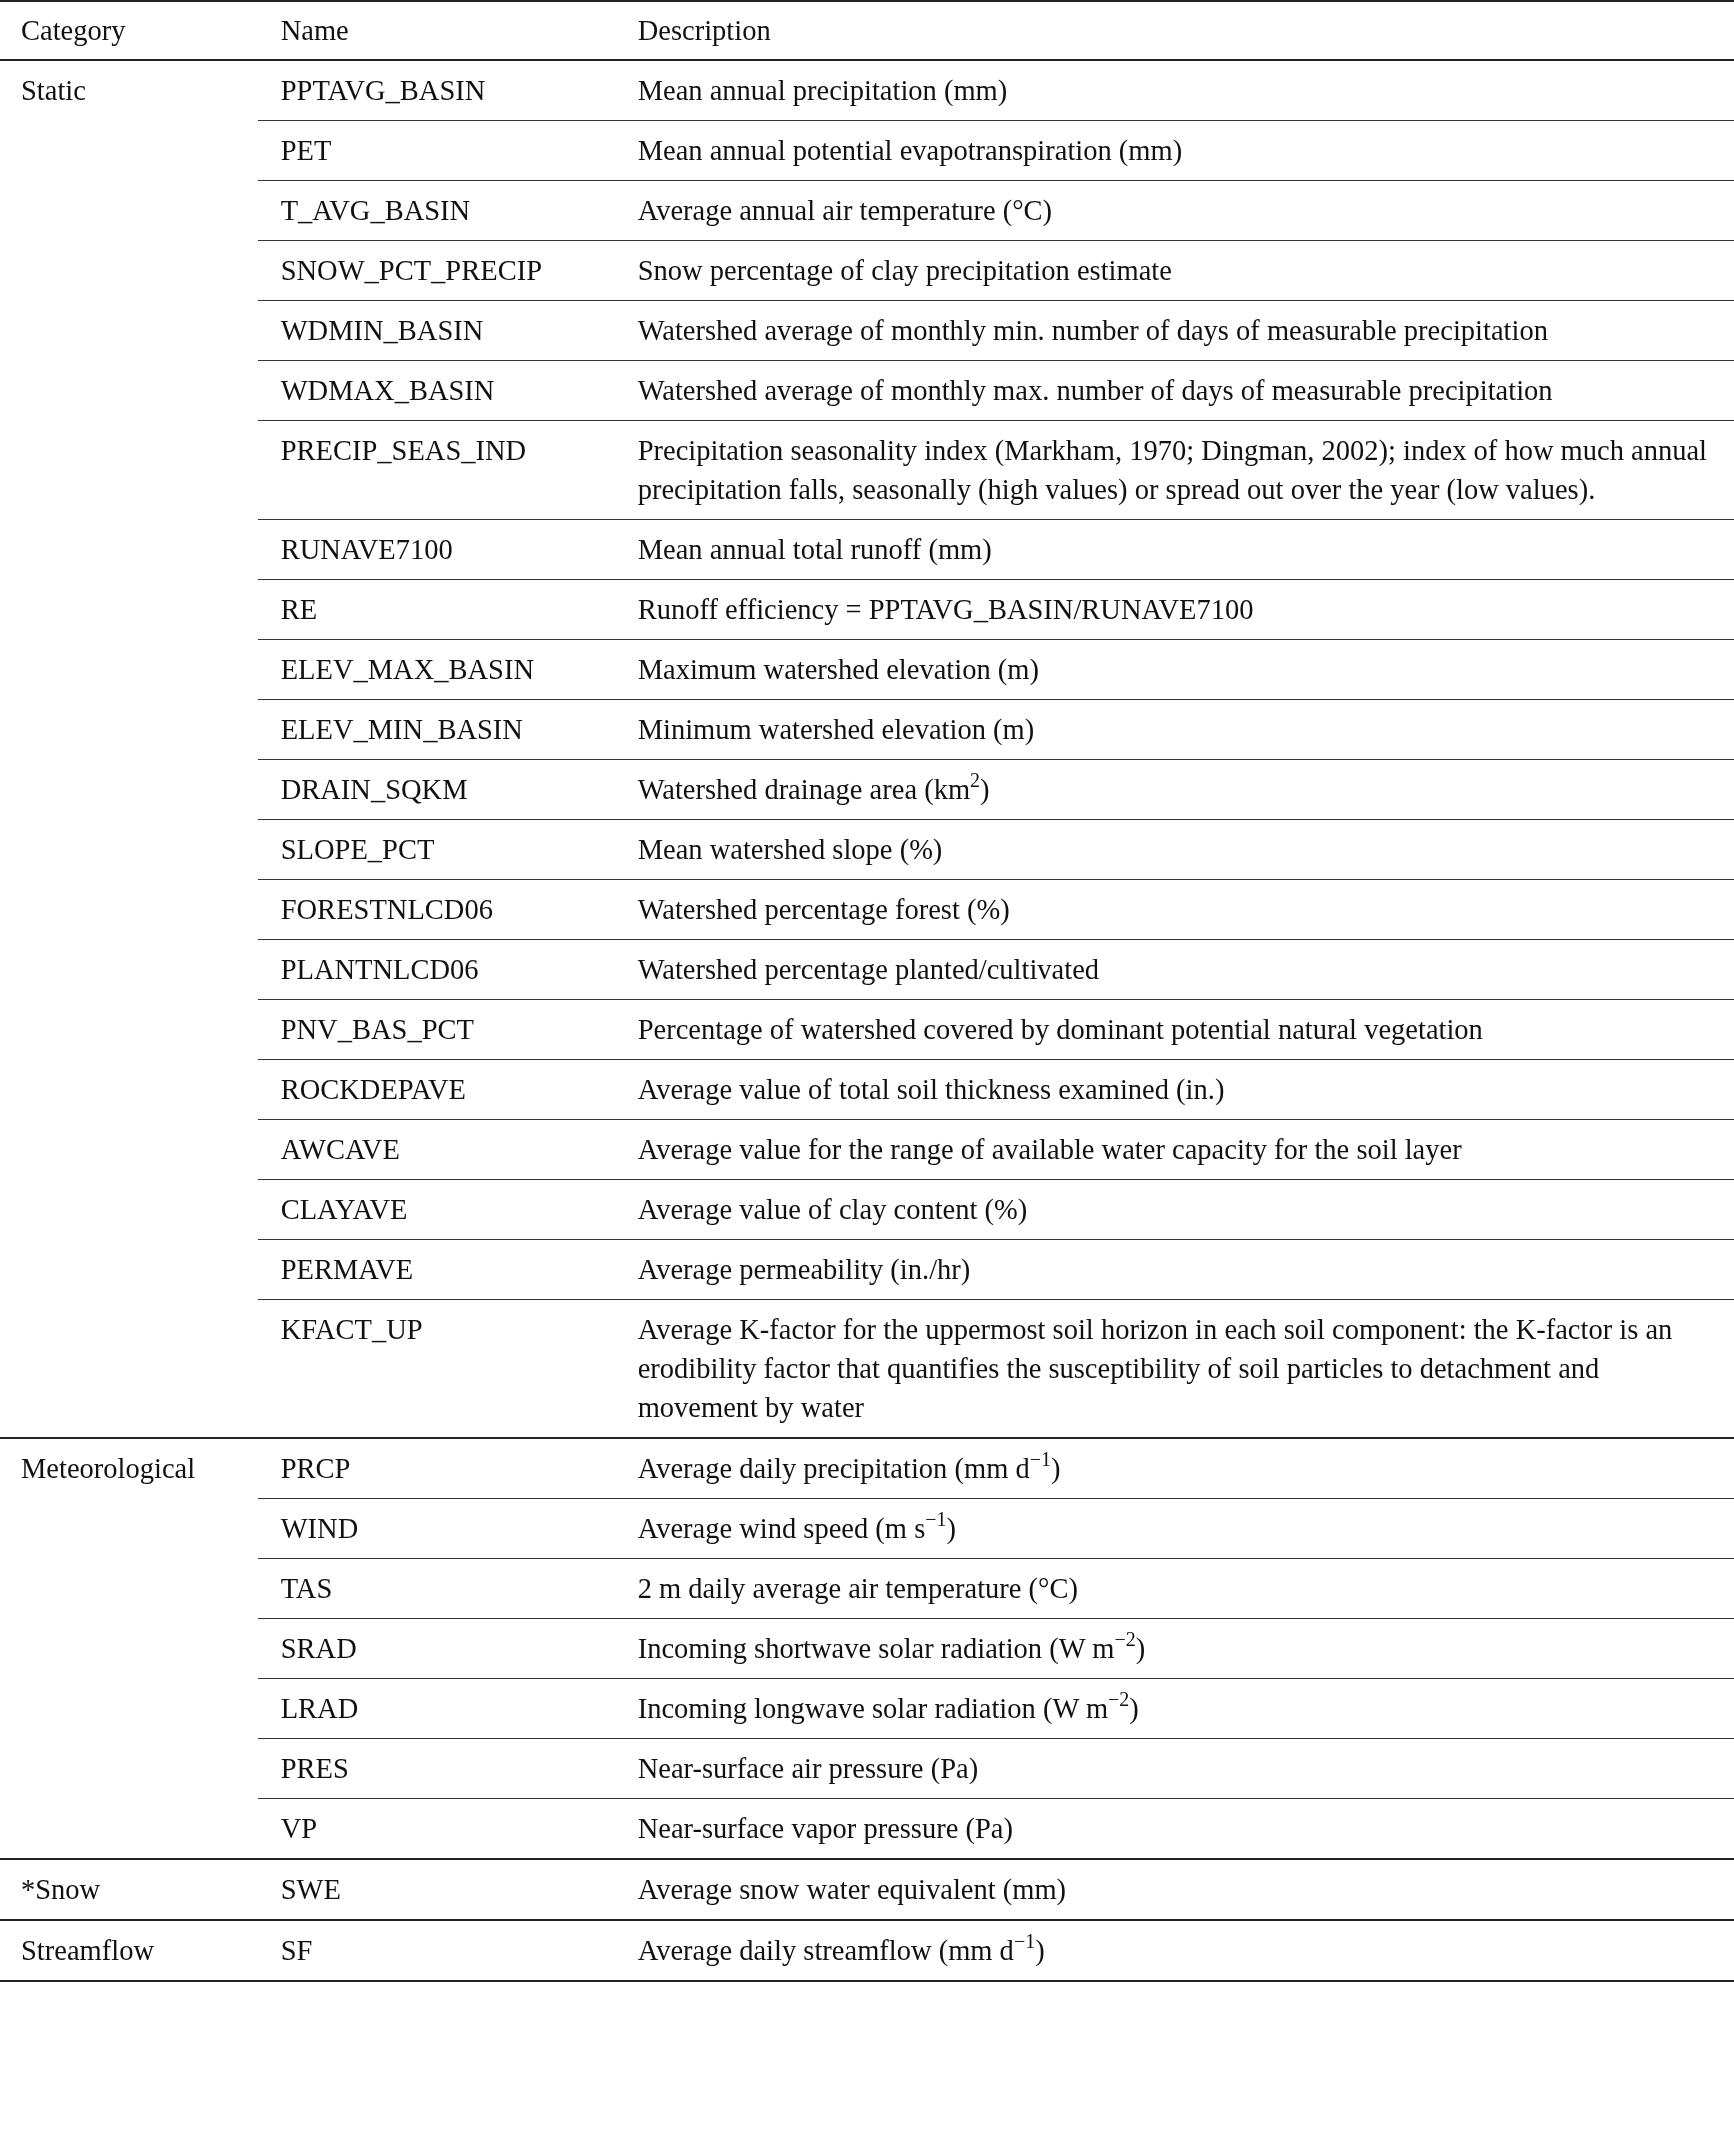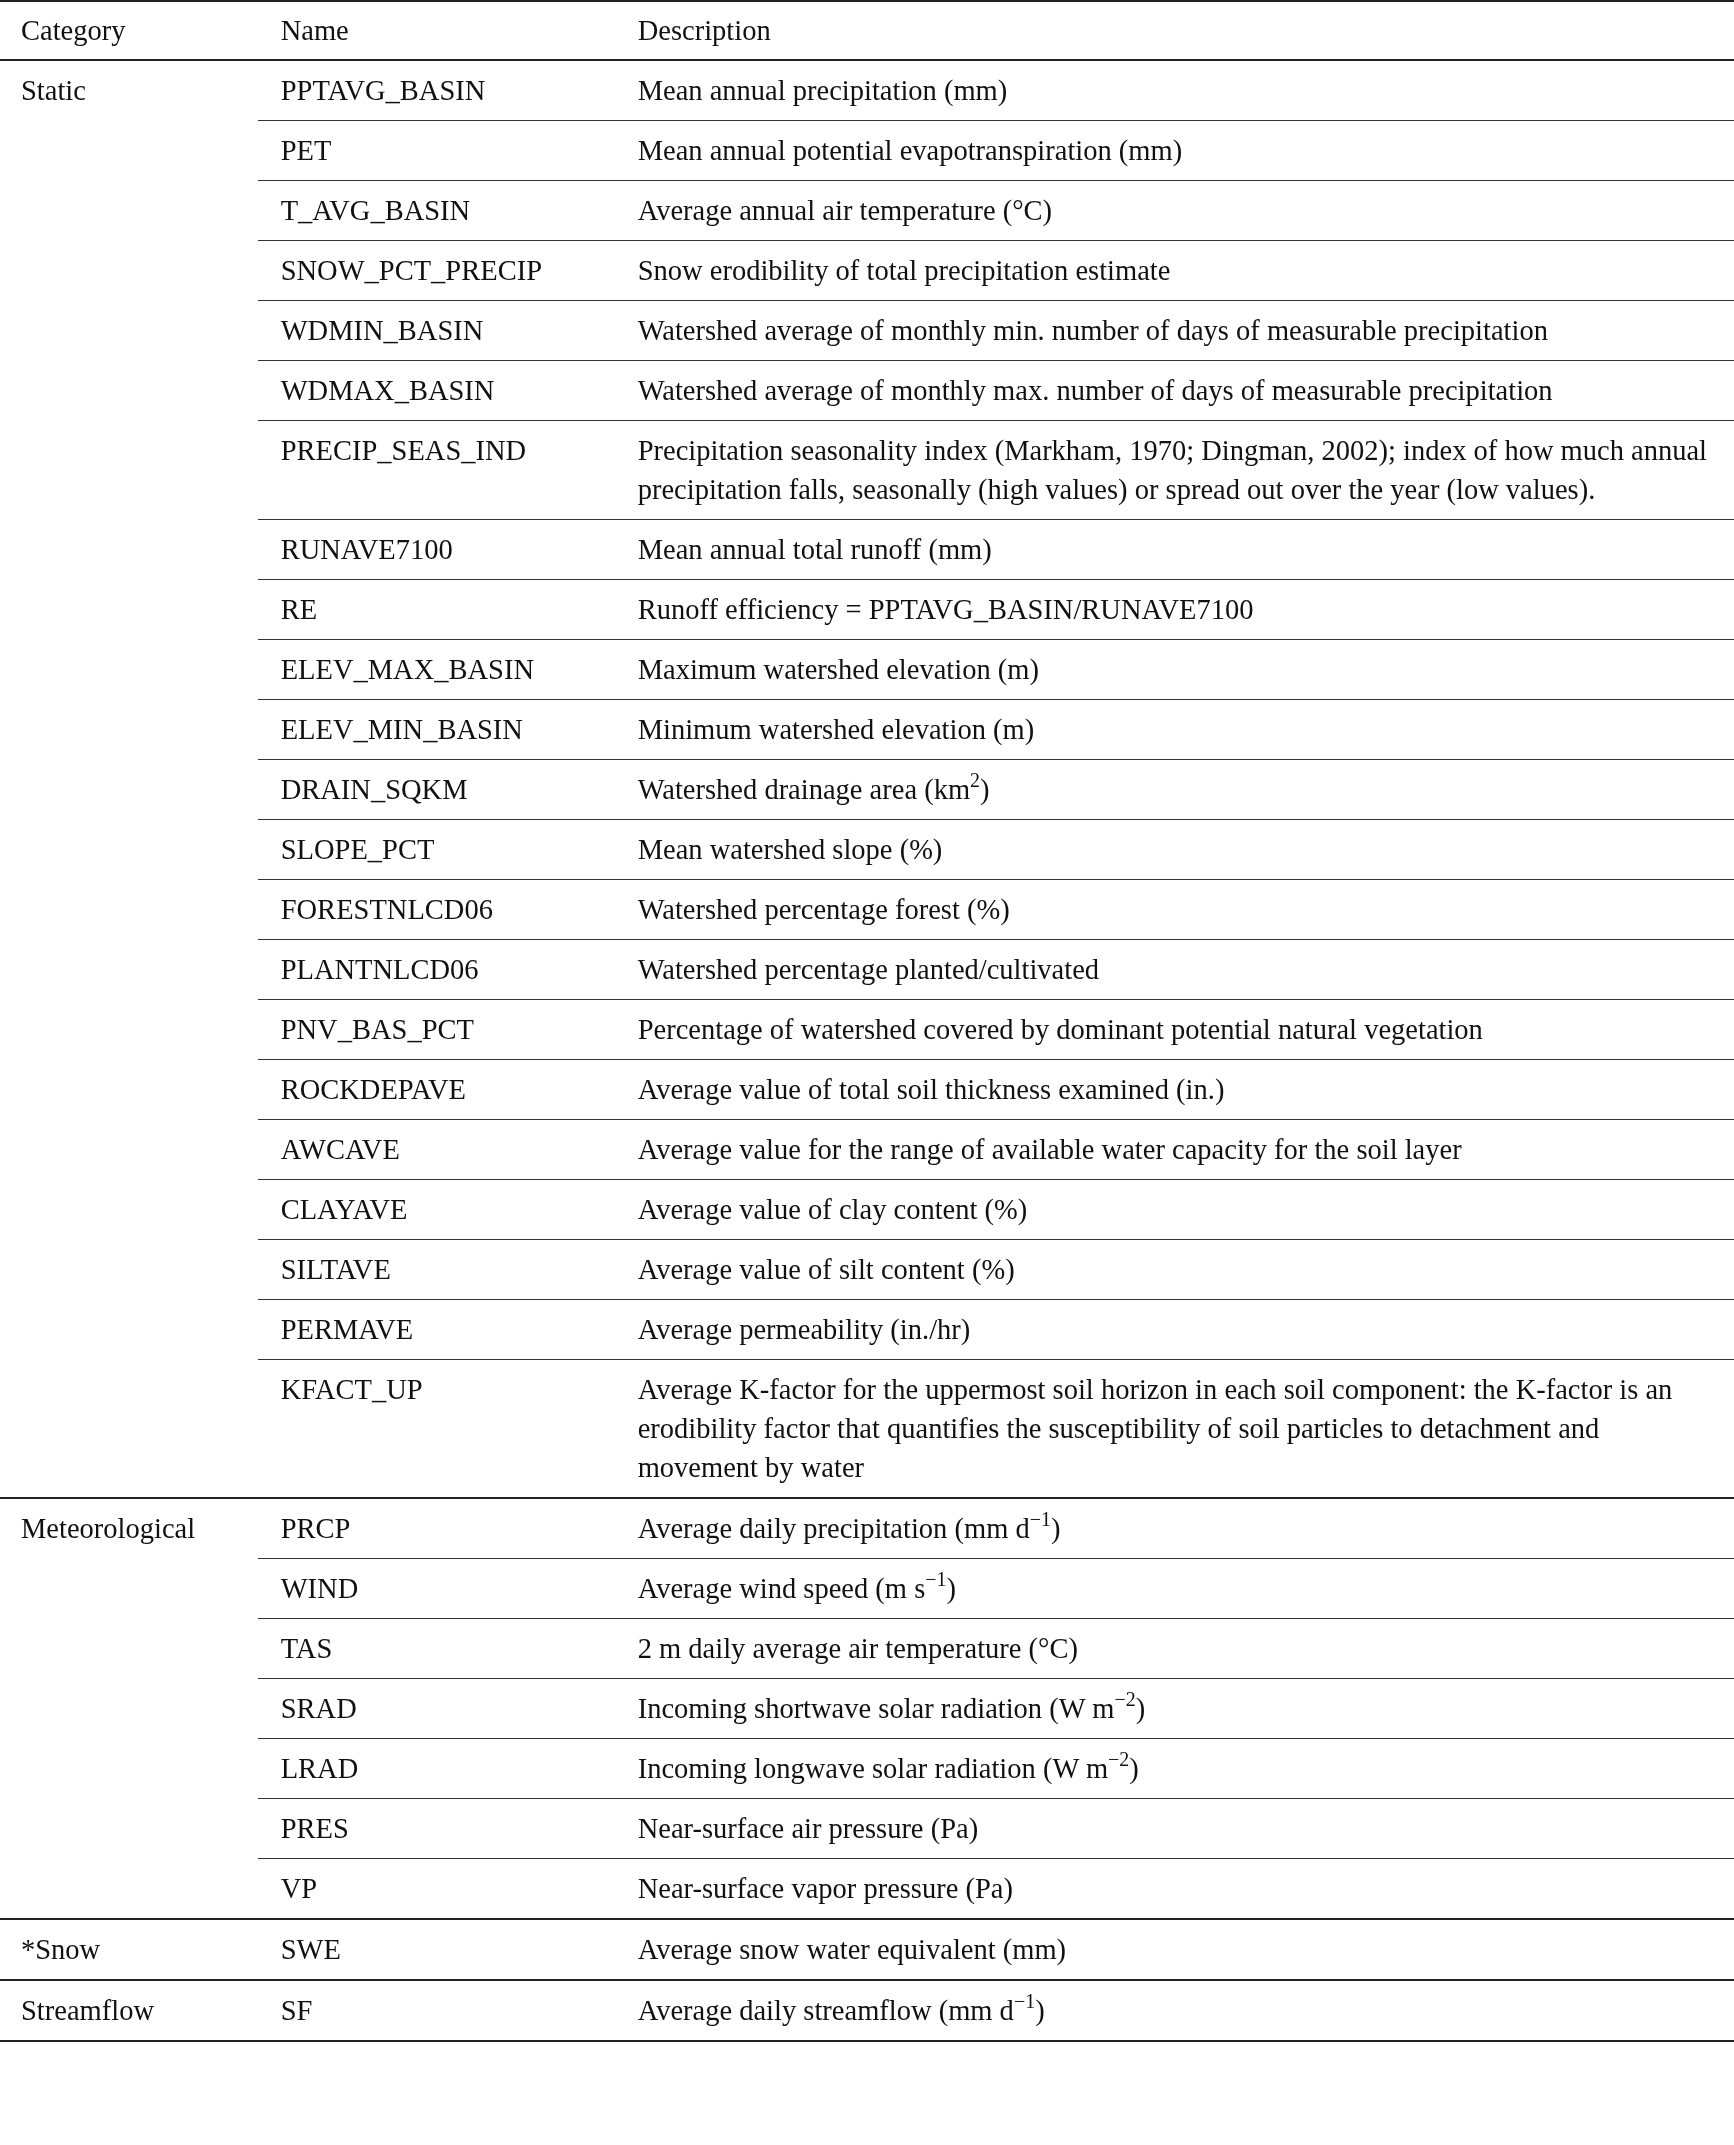--- a/index.html
+++ b/index.html
@@ -41,21 +41,21 @@
         <td class="c3"><span>Mean annual potential evapotranspiration (mm)</span></td>
       </tr>
       <tr class="row">
         <td class="c1"></td>
         <td class="c2">T_AVG_BASIN</td>
         <td class="c3"><span>Average annual air temperature (°C)</span></td>
       </tr>
       <tr class="row">
         <td class="c1"></td>
         <td class="c2">SNOW_PCT_PRECIP</td>
-        <td class="c3"><span>Snow erodibility of total precipitation estimate</span></td>
+        <td class="c3"><span>Snow percentage of clay precipitation estimate</span></td>
       </tr>
       <tr class="row">
         <td class="c1"></td>
         <td class="c2">WDMIN_BASIN</td>
         <td class="c3"><span>Watershed average of monthly min. number of days of measurable precipitation</span></td>
       </tr>
       <tr class="row">
         <td class="c1"></td>
         <td class="c2">WDMAX_BASIN</td>
         <td class="c3"><span>Watershed average of monthly max. number of days of measurable precipitation</span></td>
@@ -120,25 +120,20 @@
         <td class="c2">AWCAVE</td>
         <td class="c3"><span>Average value for the range of available water capacity for the soil layer</span></td>
       </tr>
       <tr class="row">
         <td class="c1"></td>
         <td class="c2">CLAYAVE</td>
         <td class="c3"><span>Average value of clay content (%)</span></td>
       </tr>
       <tr class="row">
         <td class="c1"></td>
-        <td class="c2">SILTAVE</td>
-        <td class="c3"><span>Average value of silt content (%)</span></td>
-      </tr>
-      <tr class="row">
-        <td class="c1"></td>
         <td class="c2">PERMAVE</td>
         <td class="c3"><span>Average permeability (in./hr)</span></td>
       </tr>
       <tr class="row">
         <td class="c1"></td>
         <td class="c2">KFACT_UP</td>
         <td class="c3"><span>Average K-factor for the uppermost soil horizon in each soil component: the K-factor is an erodibility factor that quantifies the susceptibility of soil particles to detachment and movement by water</span></td>
       </tr>
       <tr class="row grp-start">
         <td class="c1">Meteorological</td>

